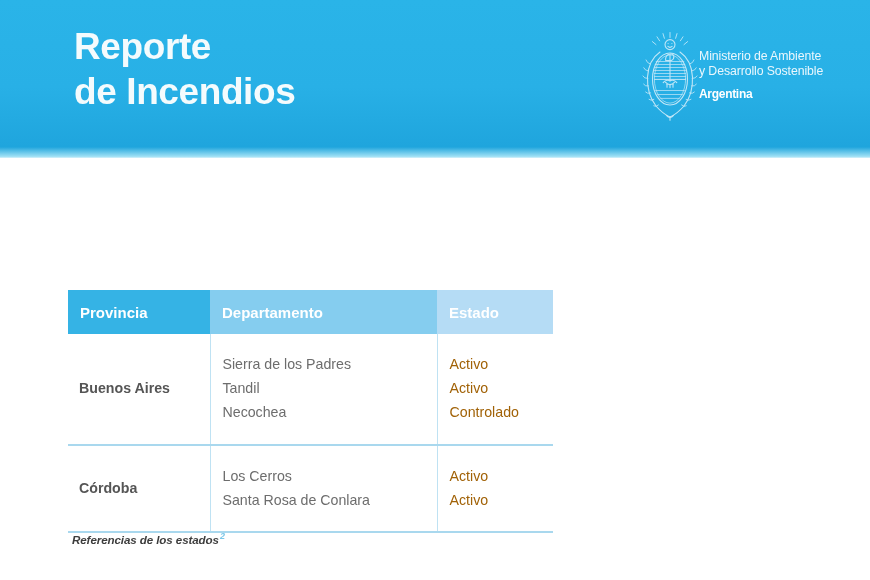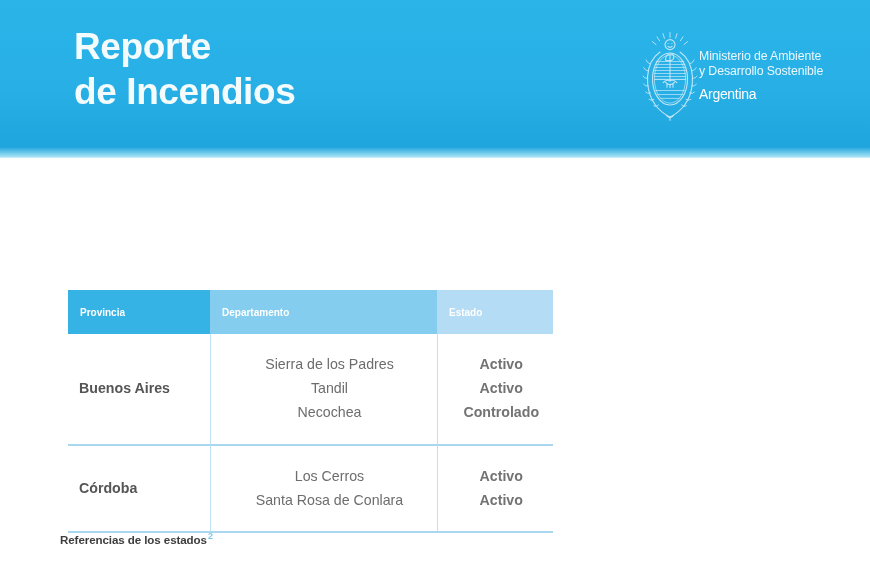--- a/index.html
+++ b/index.html
@@ -65,22 +65,22 @@
   .ministry-line {
     color: #eaf7fd;
     font-size: 12.3px;
     line-height: 15.5px;
     white-space: pre-line;
     letter-spacing: -0.1px;
   }
 
   .country-name {
     color: #ffffff;
-    font-size: 14px;
-    font-weight: normal;
+    font-size: 12px;
+    font-weight: bold;
     line-height: 24px;
     margin-top: 2px;
     letter-spacing: -0.3px;
   }
 
   
   .fire-table {
     position: absolute;
     left: 68px;
     top: 290px;
@@ -91,69 +91,69 @@
 
   .fire-table col.c-prov  { width: 142px; }
   .fire-table col.c-dep   { width: 227px; }
   .fire-table col.c-est   { width: 116px; }
 
   .fire-table thead th {
     height: 44px;
     text-align: left;
     vertical-align: middle;
     color: #ffffff;
-    font-size: 10px;
+    font-size: 15px;
     font-weight: bold;
     padding: 0 0 0 12px;
     border: none;
   }
 
   th.h-prov { background: #35b3e5; }
   th.h-dep  { background: #85cdef; }
   th.h-est  { background: #b5dcf5; margin-left: 16px; }
 
   .fire-table tbody td {
     vertical-align: middle;
     font-size: 14.2px;
     color: #6d6d6d;
     padding: 18px 0 19px 12px;
     border-bottom: 2px solid #a9d8ee;
     border-right: 1px solid #bfe2f3;
     line-height: 24.2px;
-    text-align: center;
   }
 
   .fire-table tbody td.cell-estado {
     border-right: none;
   }
 
   .fire-table tbody td.cell-provincia {
     font-weight: bold;
     color: #555555;
     text-align: left;
     padding-left: 11px;
     margin-top: 35px;
   }
 
   .fire-table tbody td.cell-estado {
-    font-weight: bold;
-    color: #737373;
+    font-weight: normal;
+    color: #a16207;
   }
 
   .stack-line { display: block; white-space: nowrap; }
 
   
   .footnote {
     position: absolute;
-    left: 60px;
+    left: 72px;
     top: 531px;
     font-size: 11.6px;
     font-weight: bold;
     color: #3d3d3d;
     letter-spacing: -0.1px;
+    font-style: italic;
   }
 
   .footnote sup {
     color: #7cc7e8;
     font-size: 9px;
     font-weight: bold;
     vertical-align: super;
     margin-left: 1px;
   }
 </style>

